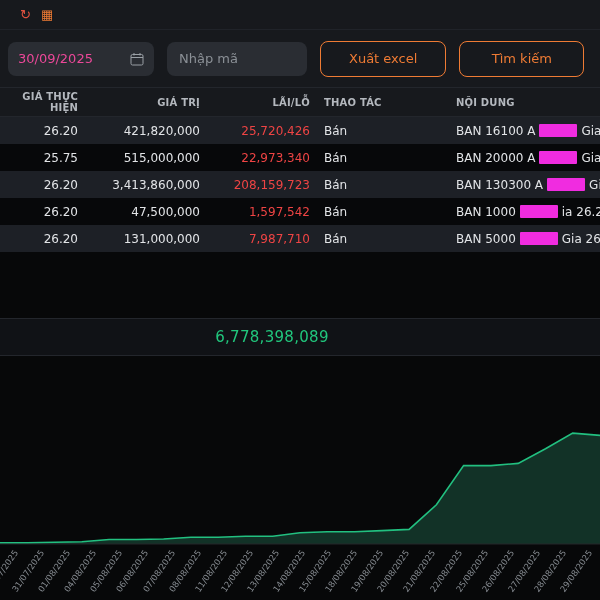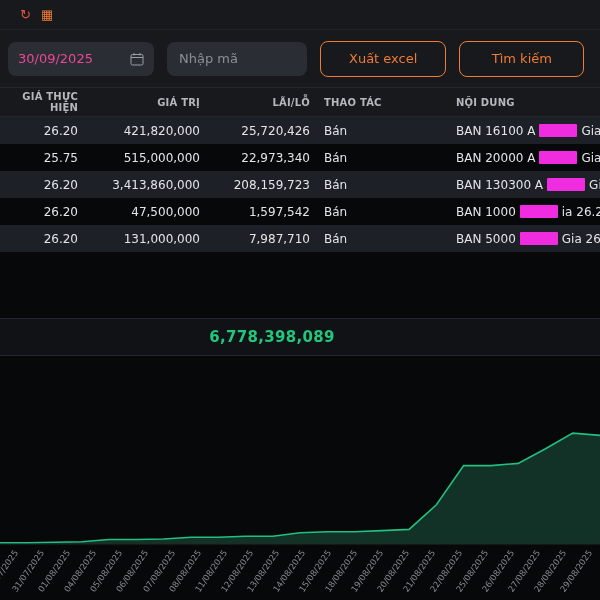--- a/index.html
+++ b/index.html
@@ -50,35 +50,35 @@
     height: 30px; background: #17191d;
     border-top: 1px solid #23262c; border-bottom: 1px solid #23262c;
     color: #b4b8be; font-size: 10px; font-weight: bold; letter-spacing: .2px;
   }
   .c-right { text-align: right; padding-right: 14px; }
   .c-center { text-align: left; }
   .c-left { padding-left: 24px; }
   .row { height: 27px; font-size: 12px; color: #e2e4e7; }
   .row.odd { background: #1d2026; }
   .row.even { background: #07080a; }
-  .pnl { color: #e5e5e5; }
+  .pnl { color: #ef4444; }
   .content-cell { display: flex; align-items: center; gap: 4px; white-space: nowrap; }
   .redact {
     display: inline-block; width: 38px; height: 13px;
     background: #f02ce0; border-radius: 1px;
   }
 
   
   .total-band {
     height: 38px; background: #101216; margin-top: 66px;
     border-top: 1px solid #23262c; border-bottom: 1px solid #23262c;
     display: flex; align-items: center; justify-content: center;
   }
   .total-value {
-    color: #21c77d; font-weight: bold; font-size: 15px;
+    color: #21c77d; font-weight: normal; font-size: 15px;
     transform: translateX(-28px); letter-spacing: .3px;
   }
 
   
   .chart-section { position: relative; height: 243px; }
   #pl-chart { position: absolute; top: 62px; left: 0; width: 600px; height: 128px; display: block; }
   .chart-labels { position: absolute; top: 190px; left: 0; width: 600px; height: 53px; }
   .tick-label {
     position: absolute; top: 2px; white-space: nowrap;
     transform-origin: 0 0; transform: rotate(-55deg) translateX(-100%);

